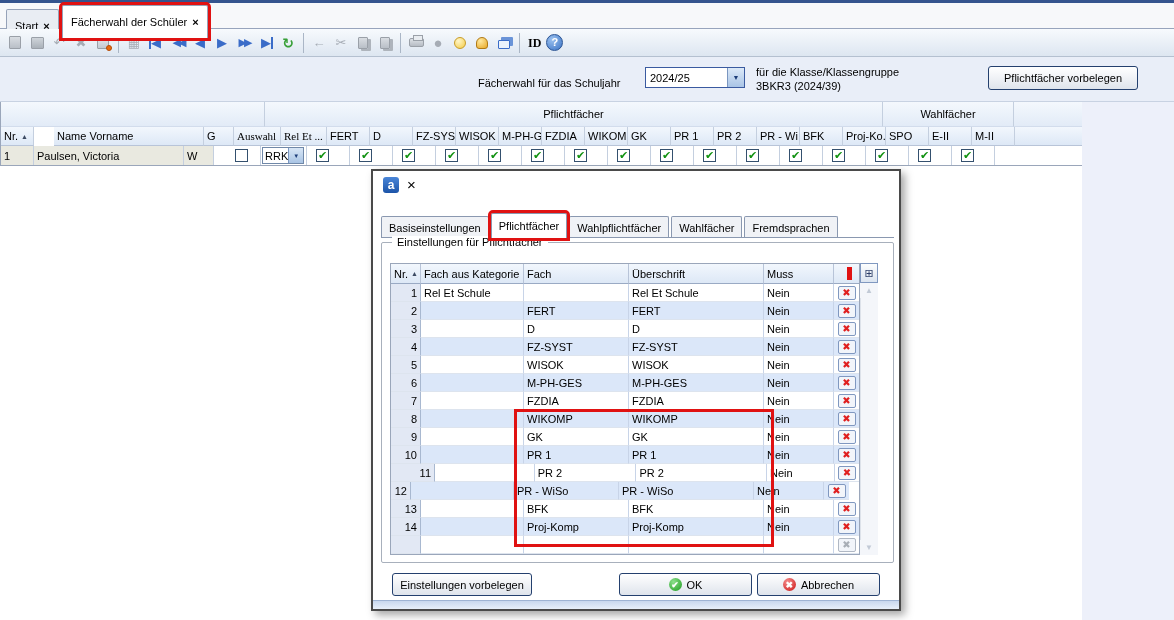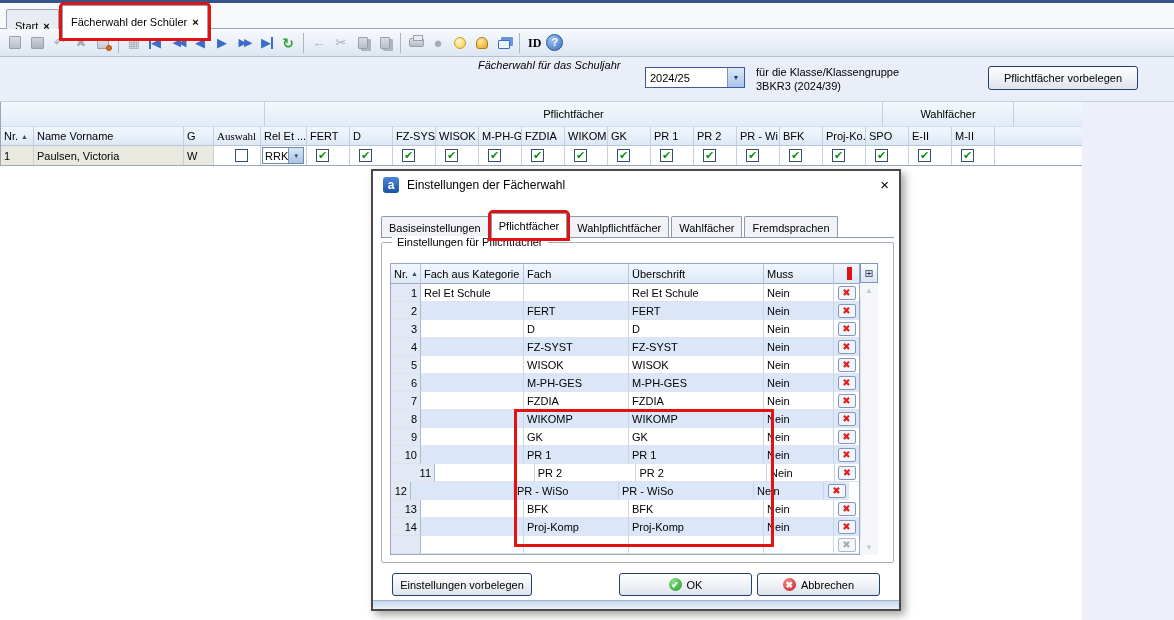--- a/index.html
+++ b/index.html
@@ -32,21 +32,21 @@
   .ti-print-icon .blk::before { content:""; position:absolute; left:3px; top:-4px; width:8px; height:4px; background:#e8ecf0; border:1px solid #9aa0a8; }
   .ti-hint-icon .blk { width:12px; height:12px; border-radius:50%; border:1px solid #c89c28; background:radial-gradient(circle at 35% 30%,#fff6c8,#f4cc46); }
   .ti-notification-icon .blk { width:12px; height:12px; border:1px solid #b07a14; border-radius:50% 50% 25% 25%; background:radial-gradient(circle at 35% 30%,#ffe9a0,#e8a826); }
   .ti-windows-icon .blk { width:12px; height:9px; background:#eaf2fc; border:1px solid #3a6cc8; box-shadow:3px -3px 0 #6a94d8; margin-top:3px; }
   .ti-disc-icon { color:#b2b8c0; font-size:15px; }
   .ti-id-label { width:auto; padding:0 3px; font-weight:bold; font-size:12px; font-family:"Liberation Serif","DejaVu Serif",serif; }
   .ti-help-icon { width:17px; height:17px; border-radius:50%; background:radial-gradient(circle at 35% 30%,#9cc2f0,#3a72c4); color:#fff; font-weight:bold; font-size:11px; border:1px solid #2a5494; }
 
   
   .controlband { position:absolute; left:0; top:57px; width:1174px; height:45px; background:#e9eef8; border-bottom:1px solid #c8d2e2; }
-  .flabel { position:absolute; left:478px; top:2px;font-style:italic; }
+  .flabel { position:absolute; left:478px; top:20px; }
   .combo { position:absolute; left:645px; top:10px; width:100px; height:21px; background:#fff; border:1px solid #3a5aa0; display:flex; align-items:center; }
   .combo .val { flex:1; padding-left:4px; }
   .combo .cbtn { width:17px; height:100%; background:linear-gradient(#dce9f8,#a9c4e6); border-left:1px solid #7a96c0; display:flex; align-items:center; justify-content:center; font-size:7px; color:#1c3c78; }
   .klasse { position:absolute; left:756px; top:8px; line-height:14px; }
   .btn { background:linear-gradient(#ffffff,#dfe4ec); border:1px solid #24406e; border-radius:3px; font-size:11px; display:inline-flex; align-items:center; justify-content:center; gap:5px; cursor:default; }
   .btn-prefill-main { position:absolute; left:988px; top:9px; width:150px; height:24px; }
 
   
   .gridarea { position:absolute; left:0; top:102px; width:1082px; border-left:1px solid #9aa6ba; }
   .rightfill { position:absolute; left:1082px; top:102px; width:92px; height:518px; background:#edf0fa; }
@@ -183,24 +183,24 @@
 
   <div class="gridarea" id="grid">
       <div class="grow">
         <div class="gc" style="width: 264px;"></div>
         <div class="gc" style="width: 618px;">Pflichtfächer</div>
         <div class="gc" style="width: 131px;">Wahlfächer</div>
         <div class="gc" style="flex: 1 1 0%; border-right: none;"></div>
       </div>
       <div class="hrow">
         <div class="gc" style="width: 33px;">Nr.<span class="sortarrow">▲</span></div>
-        <div class="gc" style="width: 150px;">Name Vorname</div>
+        <div class="gc" style="width: 150px; margin-left: 20px;">Name Vorname</div>
         <div class="gc" style="width: 30px;">G</div>
         <div class="gc" style="width: 47px; font-family: Liberation Serif, serif;">Auswahl</div>
-        <div class="gc" style="width: 46px;">Rel Et ...</div>
+        <div class="gc" style="width: 46px; font-family: Liberation Serif, serif;">Rel Et ...</div>
         <div class="gc" style="width: 43px;">FERT</div>
         <div class="gc" style="width: 43px;">D</div>
         <div class="gc" style="width: 43px;">FZ-SYST</div>
         <div class="gc" style="width: 43px;">WISOK</div>
         <div class="gc" style="width: 43px;">M-PH-G...</div>
         <div class="gc" style="width: 43px;">FZDIA</div>
         <div class="gc" style="width: 43px;">WIKOMP</div>
         <div class="gc" style="width: 43px;">GK</div>
         <div class="gc" style="width: 43px;">PR 1</div>
         <div class="gc" style="width: 43px;">PR 2</div>
@@ -274,21 +274,20 @@
           <span class="cb">✔</span>
         </div>
         <div class="gc" style="flex: 1 1 0%; border-right: none;"></div>
       </div>
     </div>
   <div class="rightfill"></div>
 
   <div class="dialog">
     <div class="dtitle">
       <span class="dlogo">a</span>
-      <span class="t">Einstellungen der Fächerwahl</span>
       <span class="dclose">×</span>
     </div>
     <div class="dtabs" id="dtabs">
         <div class="dtab">Basiseinstellungen</div>
         <div class="dtab active">Pflichtfächer</div>
         <div class="dtab">Wahlpflichtfächer</div>
         <div class="dtab">Wahlfächer</div>
         <div class="dtab">Fremdsprachen</div>
       </div>
     <div class="dtabline"></div>

